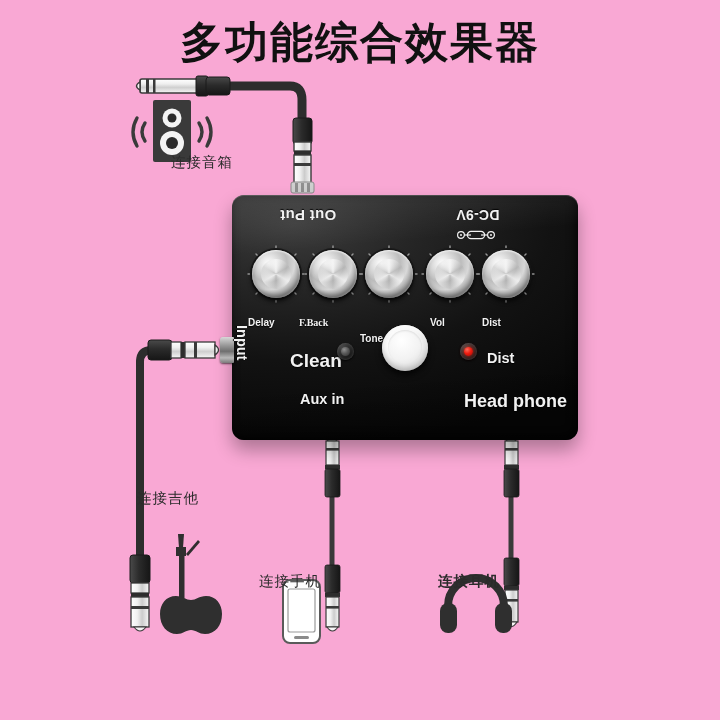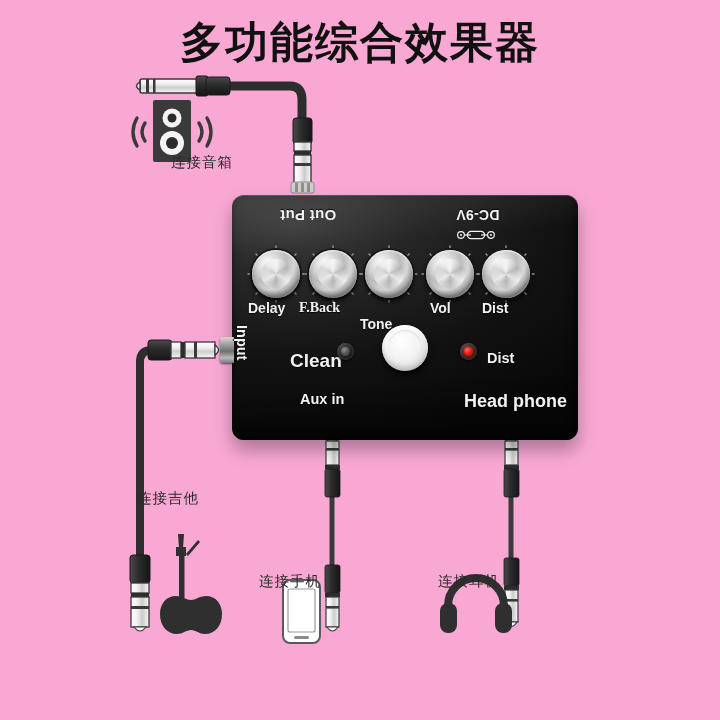--- a/index.html
+++ b/index.html
@@ -85,22 +85,22 @@
     position: absolute;
     top: 34px;
     left: 224px;
     width: 40px;
     height: 12px;
     transform: rotate(180deg);
   }
 
   
   .knob-label {
-    font-size: 14px;
-    top: 105px;
+    font-size: 10px;
+    top: 122px;
   }
 
   
   .knob-wrap {
     position: absolute;
     width: 48px;
     height: 48px;
     top: 55px;
   }
   .knob-ticks {
@@ -506,15 +506,15 @@
     </div>
     <div class="pedal-text" style="left:255px; top:155px; font-size:14.5px;">Dist</div>
 
     <div class="pedal-text" style="left:68px;  top:196px; font-size:14.5px;">Aux in</div>
     <div class="pedal-text" style="left:232px; top:196px; font-size:18px;">Head phone</div>
   </div>
 
   <div class="caption" style="left:142px; top:153px;margin-left:29px;">连接音箱</div>
   <div class="caption" style="left:137px; top:489px;">连接吉他</div>
   <div class="caption" style="left:259px; top:551px;margin-top:21px;">连接手机</div>
-  <div class="caption" style="left:438px; top:572px;">连接耳机</div>
+  <div class="caption" style="left:438px; top:572px;font-weight:bold;">连接耳机</div>
 
 </div>
 
 </body></html>

